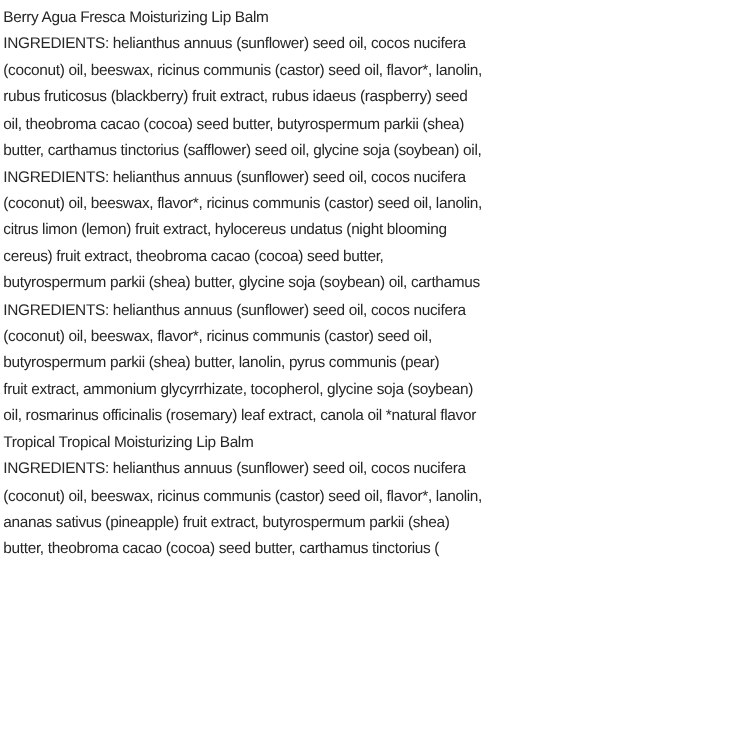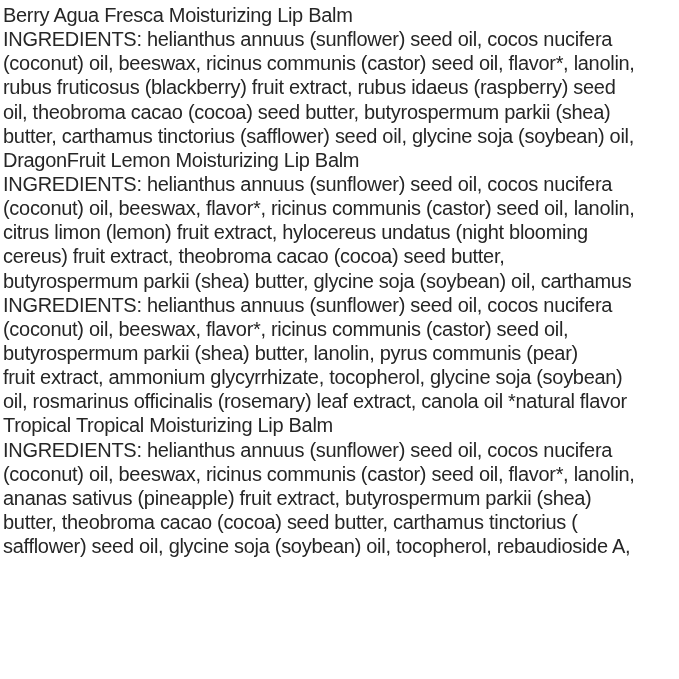--- a/index.html
+++ b/index.html
@@ -15,21 +15,21 @@
     width: 679px;
     height: 679px;
     background: var(--bg);
     overflow: hidden;
   }
   .doc {
     width: 675px;
     height: 679px;
     padding: 3px 0 0 3px;
     font-family: "Liberation Sans", "DejaVu Sans", sans-serif;
-    font-size: 20px;
+    font-size: 14px;
     font-stretch: condensed;
     letter-spacing: -0.3px;
     color: var(--text);
     white-space: nowrap;
   }
   .line {
     height: 24.15px;
     line-height: 24.15px;
     overflow: hidden;
   }
@@ -46,21 +46,20 @@
   <div class="product">
     <div class="line">Berry Agua Fresca Moisturizing Lip Balm</div>
     <div class="line">INGREDIENTS: helianthus annuus (sunflower) seed oil, cocos nucifera</div>
     <div class="line">(coconut) oil, beeswax, ricinus communis (castor) seed oil, flavor*, lanolin,</div>
     <div class="line">rubus fruticosus (blackberry) fruit extract, rubus idaeus (raspberry) seed</div>
     <div class="line">oil, theobroma cacao (cocoa) seed butter, butyrospermum parkii (shea)</div>
     <div class="line">butter, carthamus tinctorius (safflower) seed oil, glycine soja (soybean) oil,</div>
   </div>
 
   <div class="product">
-    <div class="line">DragonFruit Lemon Moisturizing Lip Balm</div>
     <div class="line">INGREDIENTS: helianthus annuus (sunflower) seed oil, cocos nucifera</div>
     <div class="line">(coconut) oil, beeswax, flavor*, ricinus communis (castor) seed oil, lanolin,</div>
     <div class="line">citrus limon (lemon) fruit extract, hylocereus undatus (night blooming</div>
     <div class="line">cereus) fruit extract, theobroma cacao (cocoa) seed butter,</div>
     <div class="line">butyrospermum parkii (shea) butter, glycine soja (soybean) oil, carthamus</div>
   </div>
 
   <div class="product">
     <div class="line">INGREDIENTS: helianthus annuus (sunflower) seed oil, cocos nucifera</div>
     <div class="line">(coconut) oil, beeswax, flavor*, ricinus communis (castor) seed oil,</div>
@@ -68,16 +67,15 @@
     <div class="line">fruit extract, ammonium glycyrrhizate, tocopherol, glycine soja (soybean)</div>
     <div class="line">oil, rosmarinus officinalis (rosemary) leaf extract, canola oil *natural flavor</div>
   </div>
 
   <div class="product">
     <div class="line">Tropical Tropical Moisturizing Lip Balm</div>
     <div class="line">INGREDIENTS: helianthus annuus (sunflower) seed oil, cocos nucifera</div>
     <div class="line">(coconut) oil, beeswax, ricinus communis (castor) seed oil, flavor*, lanolin,</div>
     <div class="line">ananas sativus (pineapple) fruit extract, butyrospermum parkii (shea)</div>
     <div class="line">butter, theobroma cacao (cocoa) seed butter, carthamus tinctorius (</div>
-    <div class="line">safflower) seed oil, glycine soja (soybean) oil, tocopherol, rebaudioside A,</div>
   </div>
 
 </div>
 
 </body></html>

